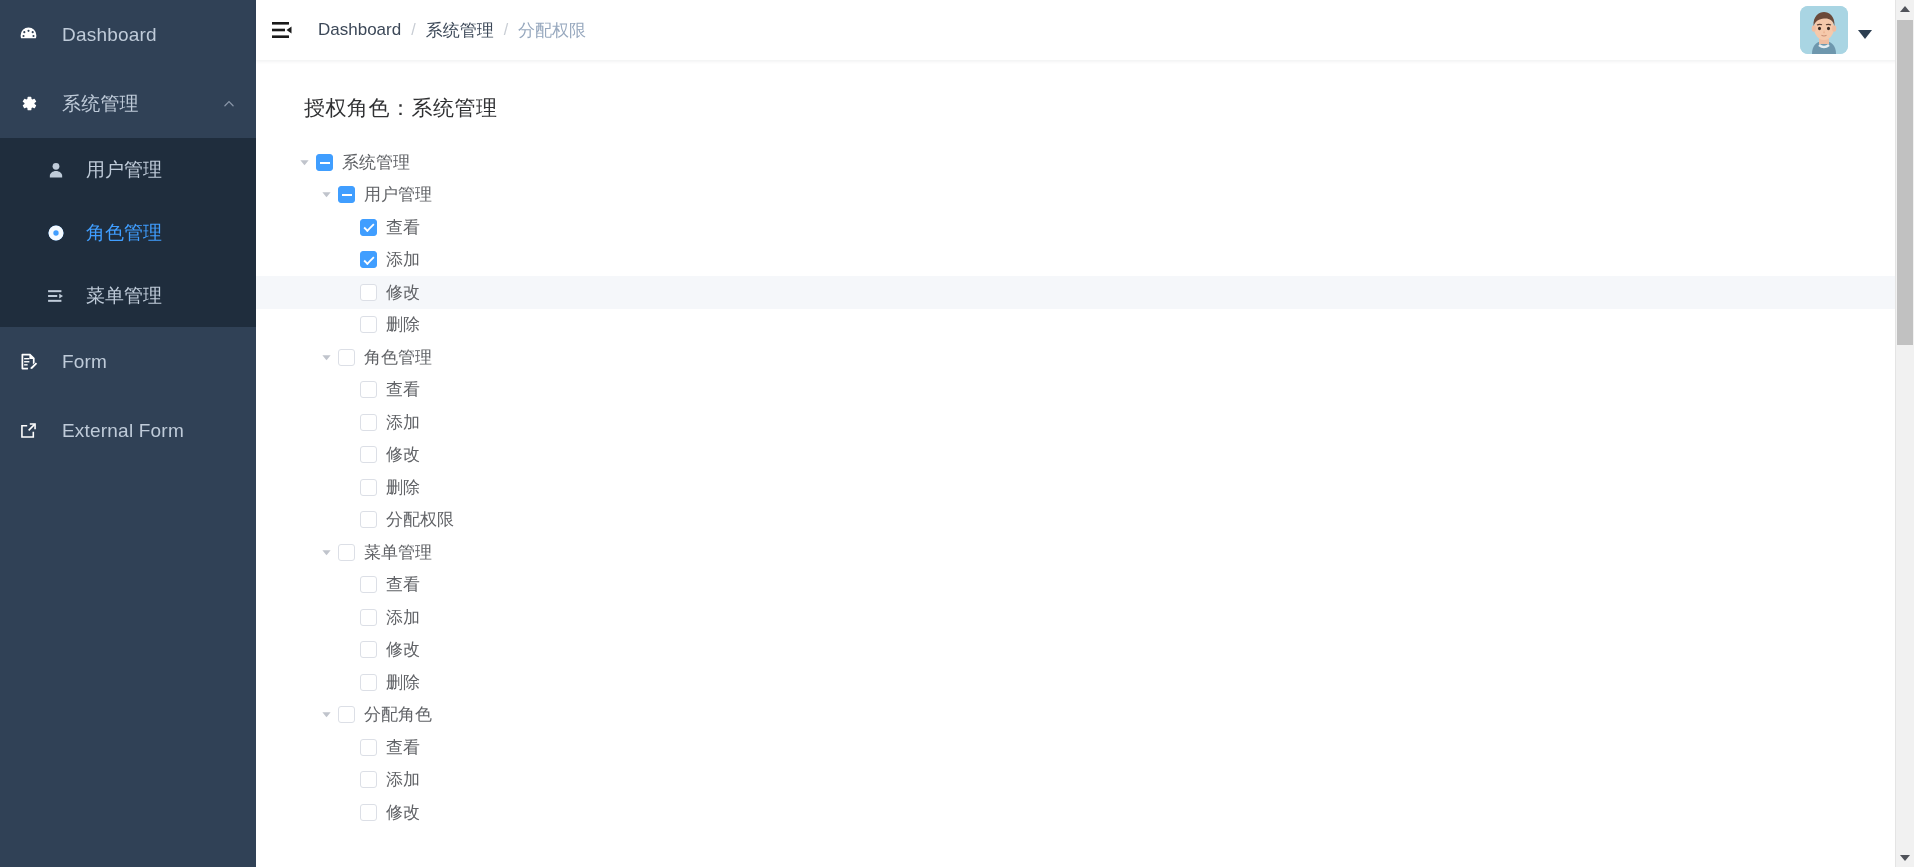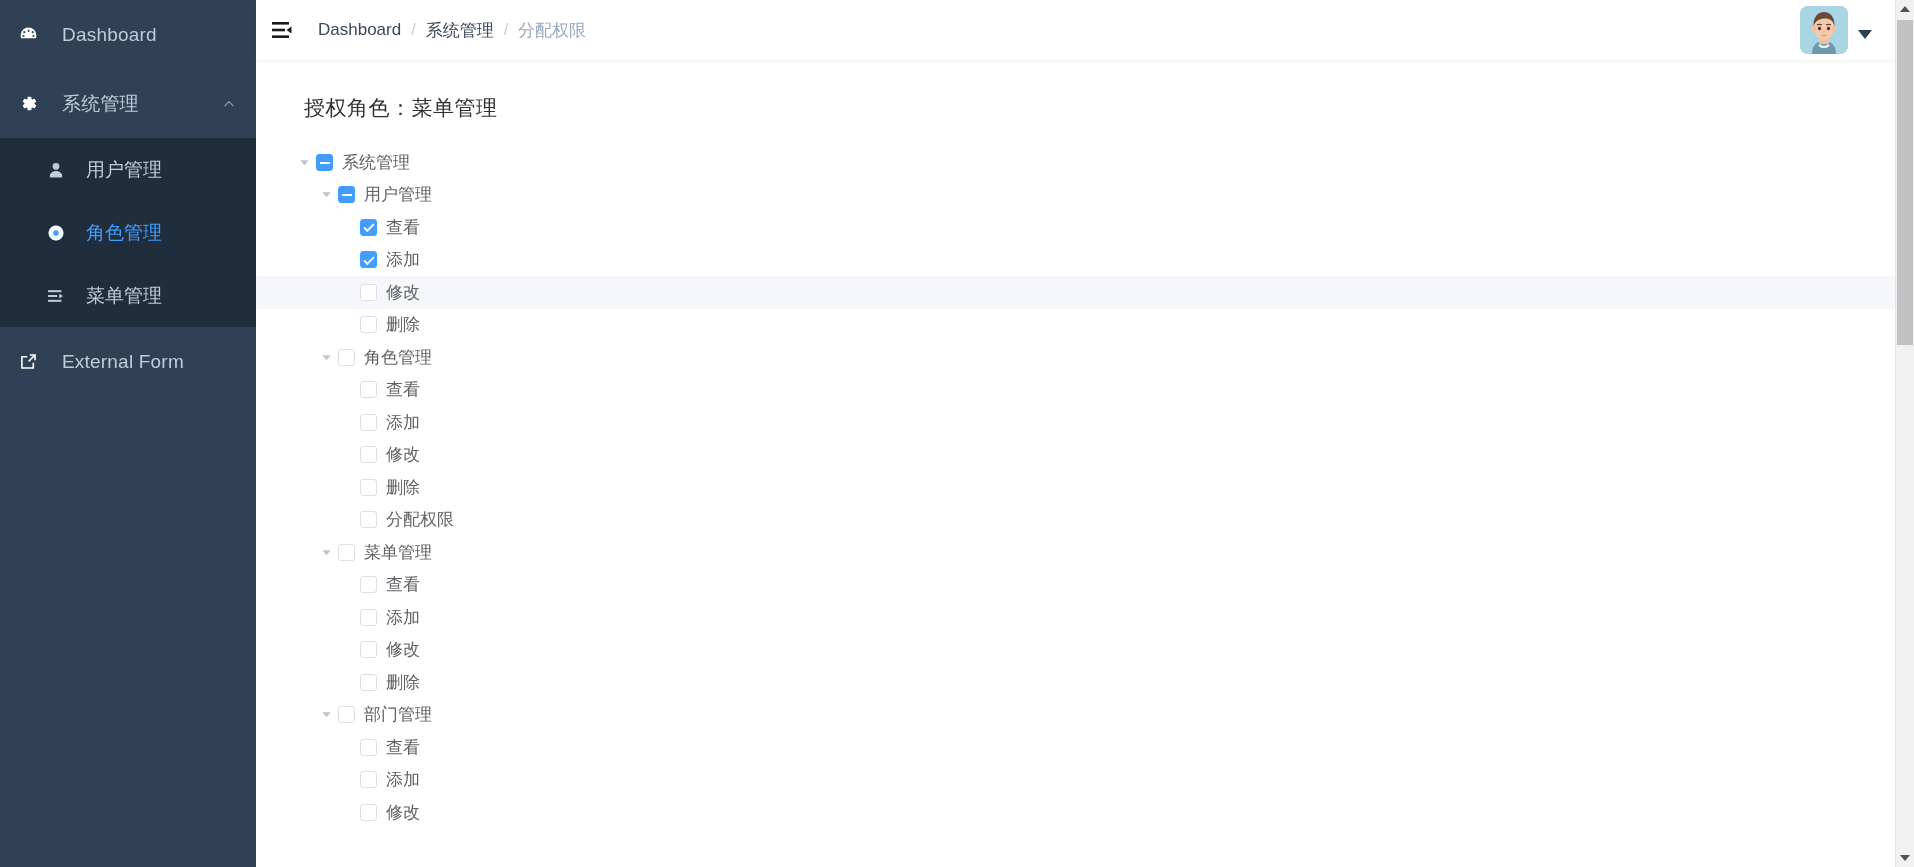--- a/index.html
+++ b/index.html
@@ -309,20 +309,32 @@
               <rect x="2.5" y="16.6" width="16" height="2.4" fill="#bfcbd9"></rect>
               <path d="M20.5 9.2 L20.5 15 L16 12.1 Z" fill="#bfcbd9" transform="rotate(180 18.2 12.1)"></path>
             </svg>
           </span>
           <span>菜单管理</span>
         </div>
       </div>
       <div class="menu-item">
         <span class="mi-icon">
           <svg width="21" height="21" viewBox="0 0 24 24">
+            <path fill="#ffffff" d="M5 3h9l5 5v5.4l-2 2V9h-4V5H6v14h5.6l-.4 2H5a1 1 0 01-1-1V4a1 1 0 011-1z"></path>
+            <rect x="7" y="8" width="6" height="1.6" fill="#ffffff"></rect>
+            <rect x="7" y="11.5" width="6" height="1.6" fill="#ffffff"></rect>
+            <rect x="7" y="15" width="4" height="1.6" fill="#ffffff"></rect>
+            <path fill="#ffffff" d="M20.4 13.1l1.5 1.5-5.6 5.6-2 .5.5-2z"></path>
+          </svg>
+        </span>
+        <span class="mi-label">Form</span>
+      </div>
+      <div class="menu-item">
+        <span class="mi-icon">
+          <svg width="21" height="21" viewBox="0 0 24 24">
             <path fill="none" stroke="#ffffff" stroke-width="1.8" d="M13.5 4.5H19.5V10.5"></path>
             <path fill="none" stroke="#ffffff" stroke-width="1.8" d="M19 5L12.2 11.8"></path>
             <path fill="none" stroke="#ffffff" stroke-width="1.8" d="M17.5 13.5V19.5H4.5V6.5H10.5"></path>
           </svg>
         </span>
         <span class="mi-label">External Form</span>
       </div>
     </div>
 
   <div class="main">
@@ -361,21 +373,21 @@
             <path d="M21.5 29.3 q2.5 1.4 5 0" stroke="#c98f74" stroke-width="1.2" fill="none"></path>
             <path d="M24 24 l-1 3.2 h2.2 z" fill="#eeb694"></path>
             <path d="M29 39 q-5 4 -10 0" stroke="#e8eef1" stroke-width="2.4" fill="none"></path>
           </svg>
         </div>
         <div class="caret-down"></div>
       </div>
     </div>
 
     <div class="content">
-      <div class="page-title">授权角色：菜单管理</div>
+      <div class="page-title">授权角色：系统管理</div>
       <div class="tree" id="tree">
           <div class="tree-row">
             <span style="display: inline-block; width: 36px; min-width: 36px;"></span>
             <span class="tw-arrow">
               <svg width="11" height="11" viewBox="0 0 12 12">
                 <path d="M1.5 3.5 L10.5 3.5 L6 9 Z" fill="#c0c4cc"></path>
               </svg>
             </span>
             <span class="cb indeterminate"></span>
             <span class="tr-label">系统管理</span>
@@ -541,21 +553,21 @@
             <span class="tr-label">删除</span>
           </div>
           <div class="tree-row">
             <span style="display: inline-block; width: 58px; min-width: 58px;"></span>
             <span class="tw-arrow">
               <svg width="11" height="11" viewBox="0 0 12 12">
                 <path d="M1.5 3.5 L10.5 3.5 L6 9 Z" fill="#c0c4cc"></path>
               </svg>
             </span>
             <span class="cb "></span>
-            <span class="tr-label">部门管理</span>
+            <span class="tr-label">分配角色</span>
           </div>
           <div class="tree-row">
             <span style="display: inline-block; width: 80px; min-width: 80px;"></span>
             <span class="tw-arrow empty">
               <svg width="11" height="11" viewBox="0 0 12 12">
                 <path d="M1.5 3.5 L10.5 3.5 L6 9 Z" fill="#c0c4cc"></path>
               </svg>
             </span>
             <span class="cb "></span>
             <span class="tr-label">查看</span>

